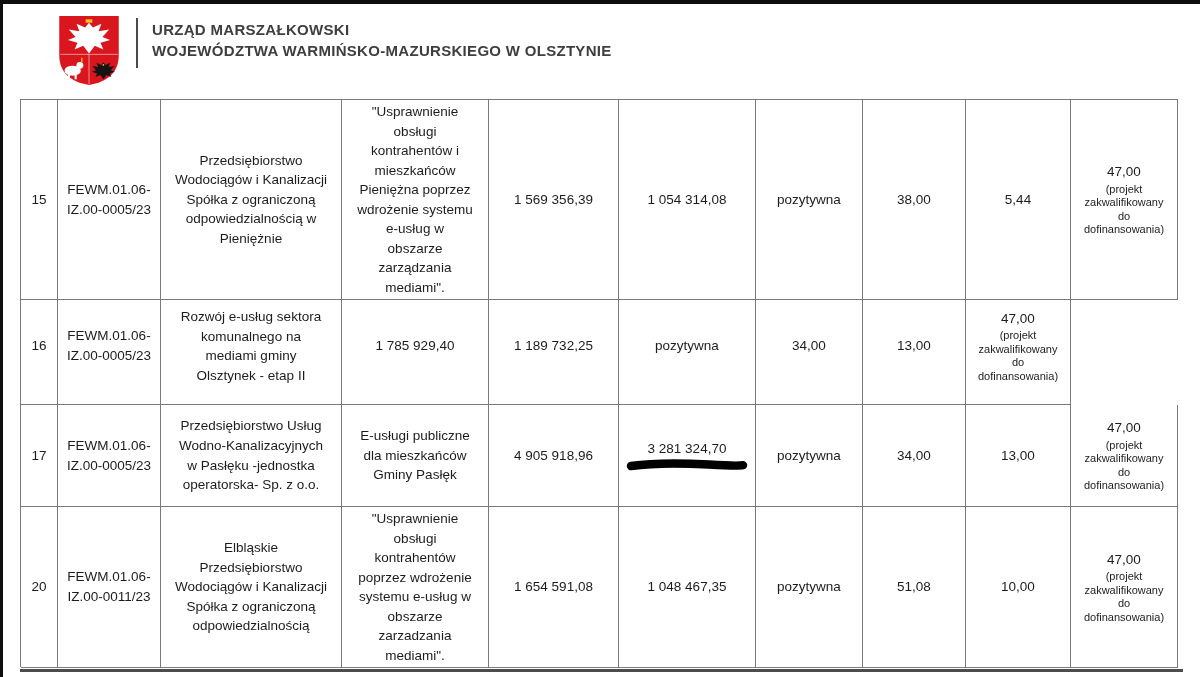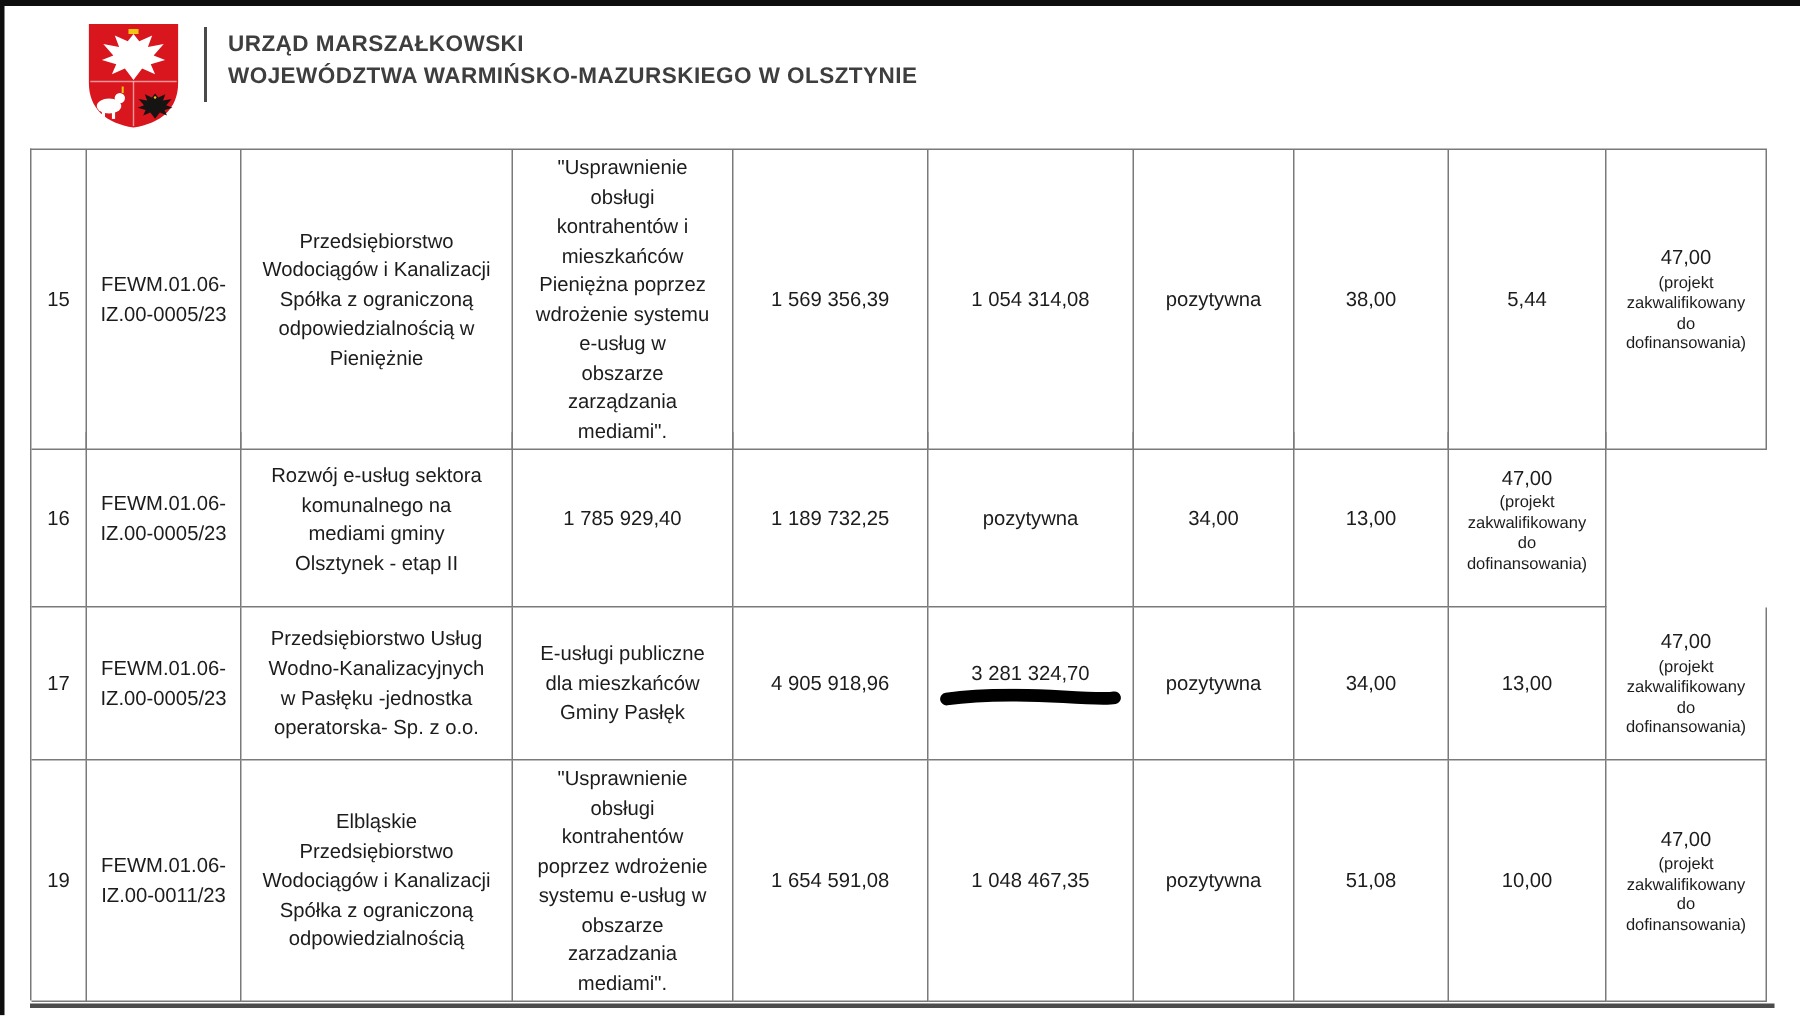--- a/index.html
+++ b/index.html
@@ -170,21 +170,21 @@
           <span>13,00</span>
         </div>
       <div class="cell c10">
         <span>47,00</span>
         <span class="score-note">(projekt zakwalifikowany do dofinansowania)</span>
       </div>
     </div>
 
     <div class="row">
       <div class="cell">
-          <span>19</span>
+          <span>20</span>
         </div>
       <div class="cell c2">
           <span>FEWM.01.06-IZ.00-0011/23</span>
         </div>
       <div class="cell c3">
           <span>Elbląskie Przedsiębiorstwo Wodociągów i Kanalizacji Spółka z ograniczoną odpowiedzialnością</span>
         </div>
       <div class="cell c4">
           <span>"Usprawnienie obsługi kontrahentów poprzez wdrożenie systemu e-usług w obszarze zarzadzania mediami".</span>
         </div>

